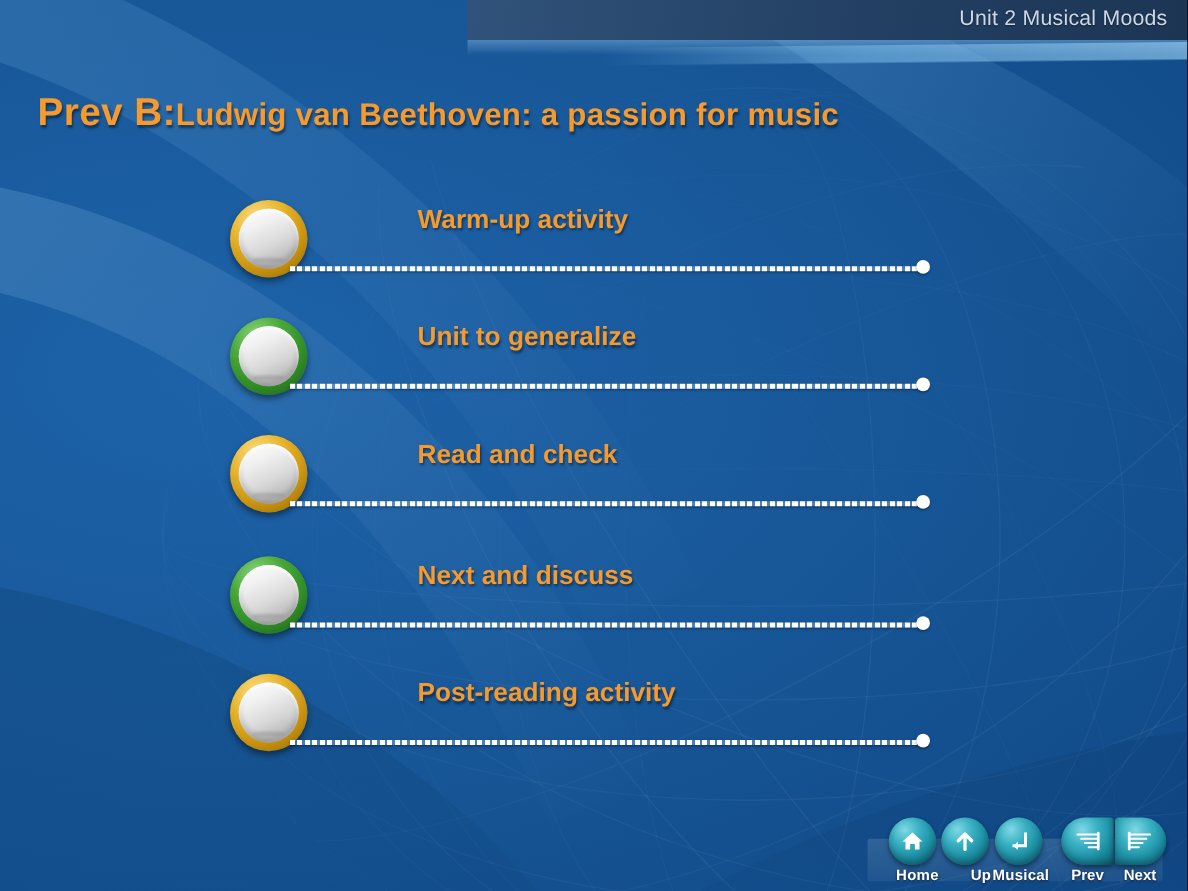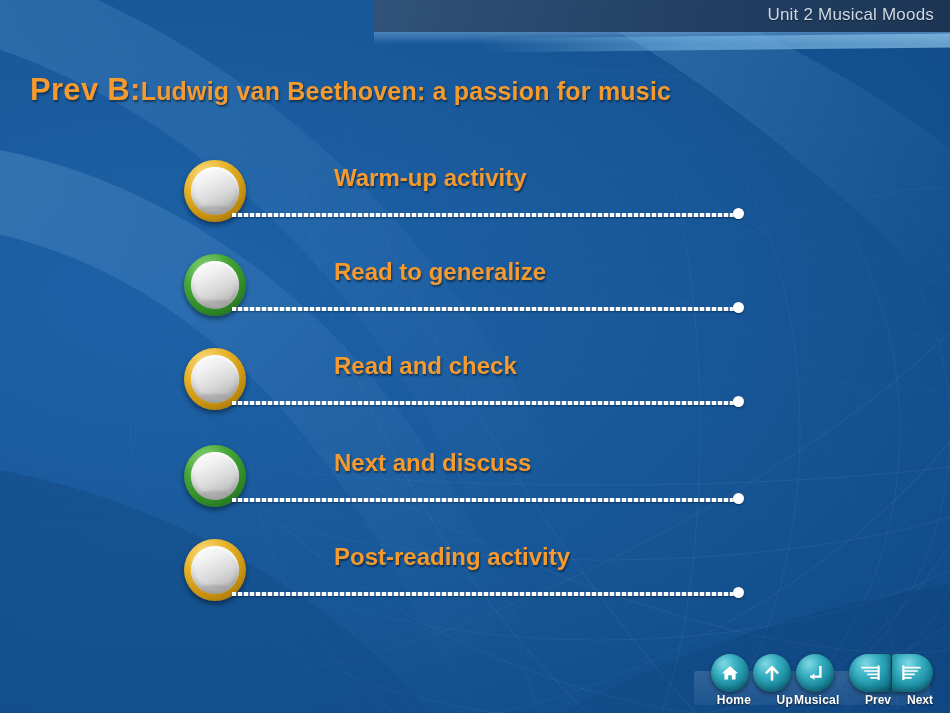--- a/index.html
+++ b/index.html
@@ -86,21 +86,21 @@
   .bullet .core:after{
     content:"";
     position:absolute; left:22%; bottom:11%; width:56%; height:8%;
     border-radius:50%;
     background:rgba(120,120,120,.28);
     filter:blur(1px);
   }
 
   .row-label{
     position:absolute; left:334px; top:4px;
-    font-size:24px; font-weight:bold; color:#f59a2e;
+    font-size:21px; font-weight:bold; color:#f59a2e;
     text-shadow:1px 2px 2px rgba(0,0,0,.45);
     white-space:nowrap;
   }
   .rule{
     position:absolute; left:232px; top:53px; height:4px;
     background-image:repeating-linear-gradient(90deg,#ffffff 0 4px, rgba(255,255,255,.25) 4px 6px);
     box-shadow:0 1px 2px rgba(0,0,0,.35);
   }
   .rule-dot{
     position:absolute; top:48px; width:11px;height:11px;border-radius:50%;
@@ -142,21 +142,21 @@
   .pill-half{
     width:42px;height:38px;position:relative;
     background:radial-gradient(circle at 40% 26%, #7fd8e4 0%, #38b0c2 34%, #1c8da2 64%, #0d5e73 100%);
     box-shadow:0 2px 4px rgba(0,0,0,.45), inset 0 -3px 6px rgba(0,0,0,.25);
   }
   .pill-half.left{border-radius:19px 3px 3px 19px;}
   .pill-half.right{border-radius:3px 19px 19px 3px;margin-left:1px;}
   .pill-half svg{position:absolute;left:50%;top:50%;transform:translate(-50%,-50%);}
   .pill-labels{display:flex;justify-content:center;margin-top:1px;}
   .pill-labels span{
-    width:42px;text-align:right;font-size:12px;font-weight:bold;color:#fff;
+    width:42px;text-align:center;font-size:12px;font-weight:bold;color:#fff;
     text-shadow:0 1px 2px rgba(0,0,0,.7);
   }
 </style>
 </head>
 <body>
 
 <div class="slide">
 
   <div class="mesh">
     <svg viewBox="0 0 950 713" preserveAspectRatio="none">
@@ -243,21 +243,21 @@
       <div class="row-label">Warm-up activity</div>
       <div class="rule" style="width:508px;"></div>
       <div class="rule-dot" style="left:733px;"></div>
     </div>
 
     <div class="row" id="row1" style="top:254px;">
       <div class="bullet green">
         <div class="ring"></div>
         <div class="core"></div>
       </div>
-      <div class="row-label">Read to generalize</div>
+      <div class="row-label">Unit to generalize</div>
       <div class="rule" style="width:508px;"></div>
       <div class="rule-dot" style="left:733px;"></div>
     </div>
 
     <div class="row" id="row2" style="top:348px;">
       <div class="bullet gold">
         <div class="ring"></div>
         <div class="core"></div>
       </div>
       <div class="row-label">Read and check</div>

